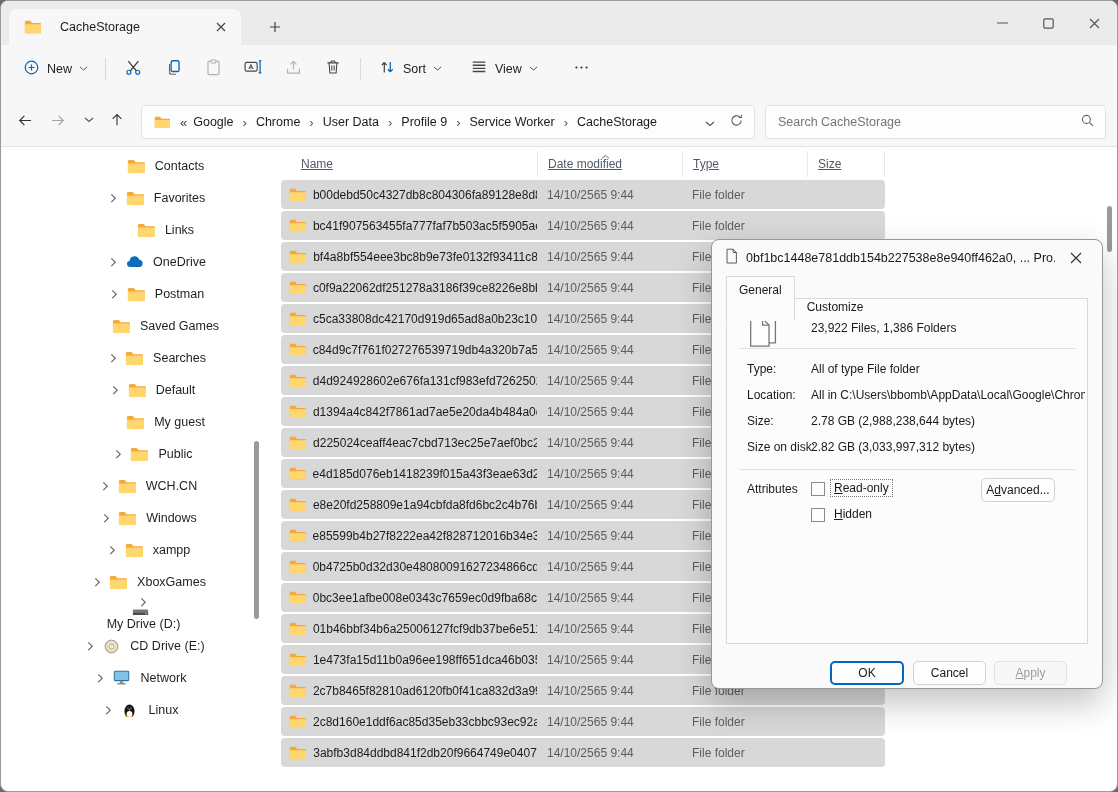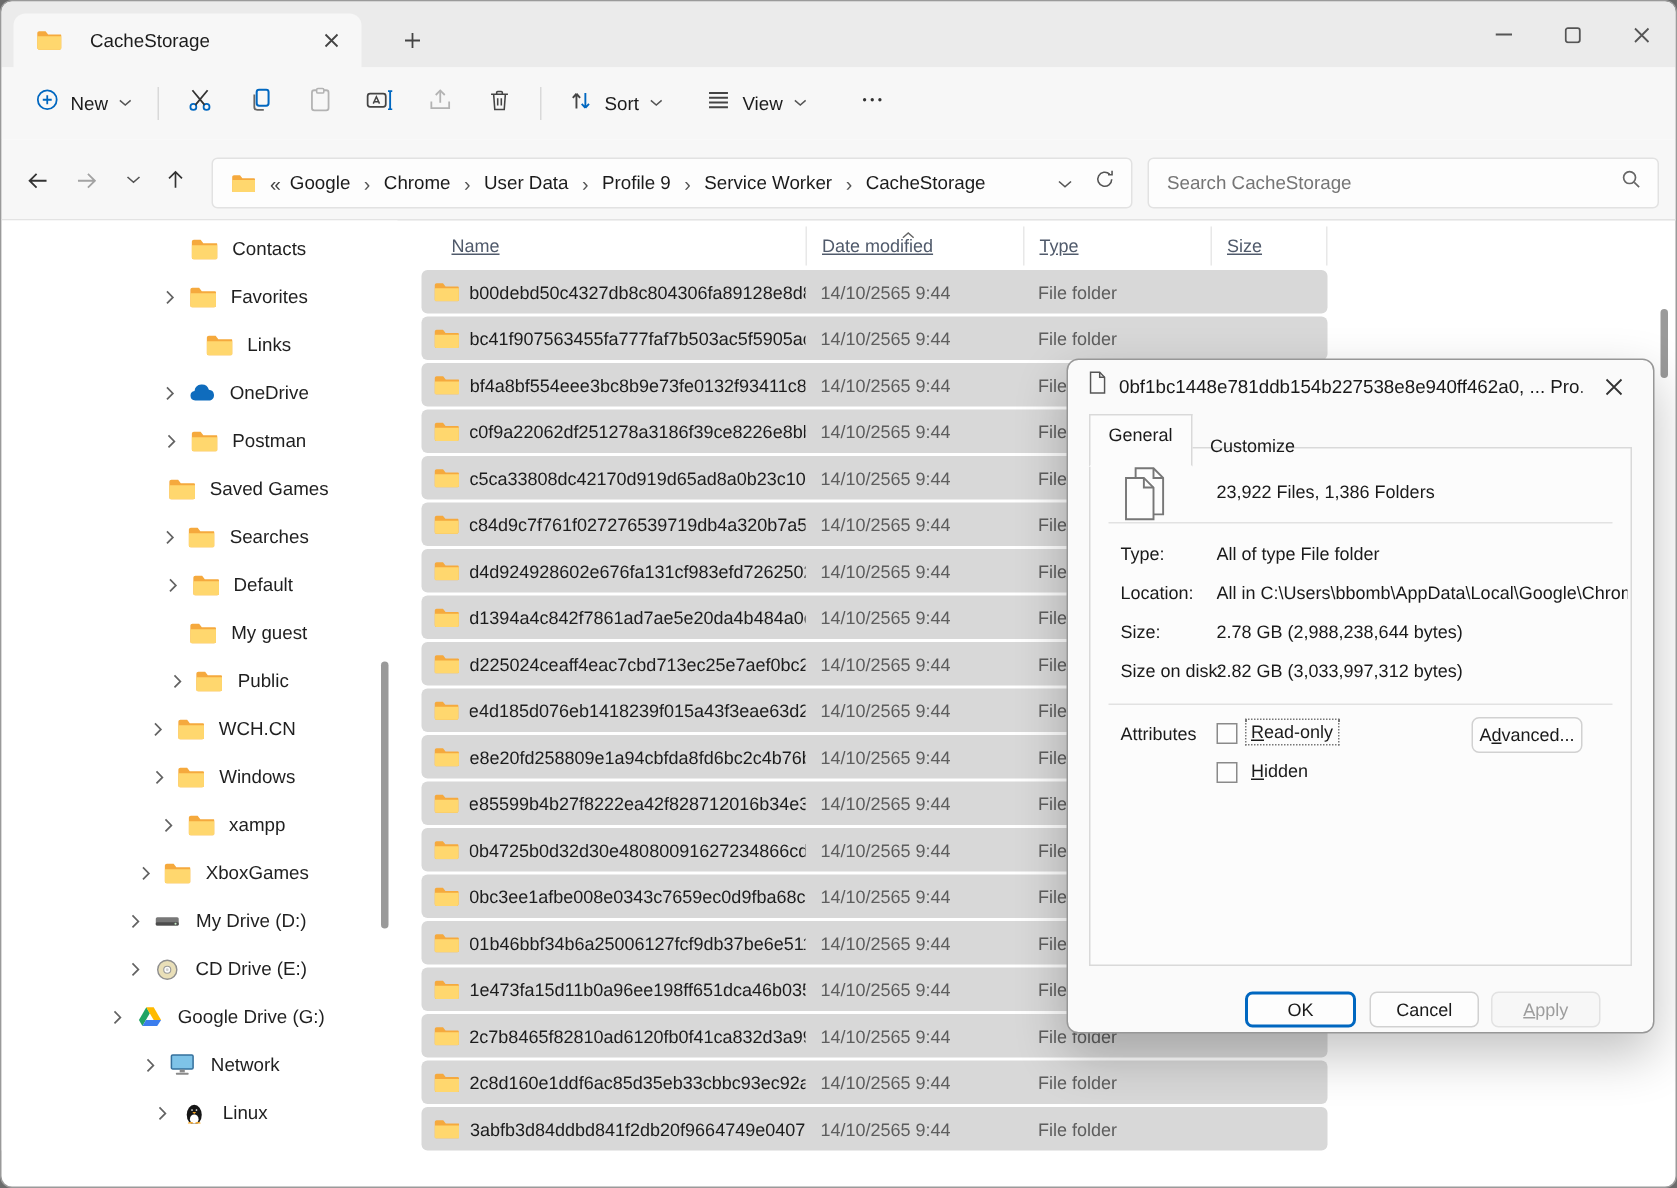--- a/index.html
+++ b/index.html
@@ -81,21 +81,21 @@
   .vbtn{width:22px;height:19px;display:flex;align-items:center;justify-content:center;border-radius:3px;border:2px solid transparent;box-sizing:border-box;}
   .vbtn.active{border-color:#62aede;}
 
   
   .dialog{position:absolute;left:710px;top:238px;width:392px;height:450px;background:#fafafa;
     border:1px solid #979797;border-radius:8px;box-shadow:0 14px 34px rgba(0,0,0,.24);z-index:50;box-sizing:border-box;}
   .dlg-title{position:absolute;left:0;top:0;width:100%;height:36px;display:flex;align-items:center;padding:0 13px;box-sizing:border-box;gap:8px;}
   .dlg-title-text{font-size:12.5px;color:#191919;white-space:nowrap;overflow:hidden;flex:1;}
   .dlg-close{width:26px;height:26px;display:flex;align-items:center;justify-content:center;border-radius:4px;}
   .dtabs{position:absolute;left:14px;top:36px;display:flex;z-index:2;}
-  .dtab{font-size:12px;color:#1a1a1a;padding:5px 11px 6px;border:1px solid transparent;margin-top:8px;}
+  .dtab{font-size:12px;color:#1a1a1a;padding:5px 11px 6px;border:1px solid transparent;margin-top:18px;}
   .dtab.active{background:#fcfcfc;border:1px solid #d9d9d9;border-bottom:1px solid #fcfcfc;margin-top:0;padding:6px 12px 7px;}
   .dpage{position:absolute;left:14px;top:58px;width:362px;height:346px;background:#fcfcfc;border:1px solid #d9d9d9;box-sizing:border-box;}
   .sum-icon{position:absolute;left:20px;top:10px;}
   .sum-text{position:absolute;left:84px;top:22px;font-size:12px;color:#1a1a1a;}
   .dhr{position:absolute;left:12px;right:12px;height:1px;background:#e2e2e2;}
   .dlabel{position:absolute;left:20px;font-size:12px;color:#1a1a1a;}
   .dvalue{position:absolute;left:84px;font-size:12px;color:#1a1a1a;white-space:nowrap;overflow:hidden;right:2px;}
   .chkrow{position:absolute;left:84px;display:flex;align-items:flex-end;gap:6px;}
   .chkbox{width:12px;height:12px;border:1px solid #8a8a8a;background:#fdfdfd;flex:none;}
   .chklbl{font-size:12px;color:#1a1a1a;padding:1px 3px;}
@@ -488,21 +488,21 @@
           </svg>
         </span>
         <span class="si">
           <svg width="18" viewBox="0 0 20 16">
             <path d="M1 2.5C1 1.7 1.7 1 2.5 1h5l2 2.5H19c.6 0 1 .4 1 1V14c0 .8-.7 1.5-1.5 1.5h-16C1.7 15.5 1 14.8 1 14V2.5z" fill="#f5a93d"></path>
             <path d="M1 5h19v9c0 .8-.7 1.5-1.5 1.5h-16C1.7 15.5 1 14.8 1 14V5z" fill="#ffd76e"></path>
           </svg>
         </span>
         <span class="side-label">XboxGames</span>
       </div>
-      <div class="side-item" style="padding-left: 21px;">
+      <div class="side-item" style="padding-left: 21px; flex-direction: column;">
         <span class="tw">
           <svg width="7" viewBox="0 0 8 12">
             <path d="M1.5 1.5 6 6l-4.5 4.5" fill="none" stroke="#636363" stroke-width="1.3"></path>
           </svg>
         </span>
         <span class="si">
           <svg width="17" viewBox="0 0 20 12">
             <rect x="1" y="3" width="18" height="6.5" rx="1.2" fill="#777"></rect>
             <rect x="1" y="6.8" width="18" height="2.7" rx="1" fill="#4d4d4d"></rect>
             <circle cx="16.5" cy="8" r=".8" fill="#c9f0c9"></circle>
@@ -517,35 +517,20 @@
           </svg>
         </span>
         <span class="si">
           <svg width="15" viewBox="0 0 16 16">
             <circle cx="8" cy="8" r="6.8" fill="#e9dfb8" stroke="#8f8f8f" stroke-width="1"></circle>
             <circle cx="8" cy="8" r="2.5" fill="#fdfdfd" stroke="#9a9a9a" stroke-width=".8"></circle>
             <circle cx="8" cy="8" r="1" fill="#cfcfcf"></circle>
           </svg>
         </span>
         <span class="side-label">CD Drive (E:)</span>
-      </div>
-      <div class="side-item" style="padding-left: 21px;">
-        <span class="tw">
-          <svg width="7" viewBox="0 0 8 12">
-            <path d="M1.5 1.5 6 6l-4.5 4.5" fill="none" stroke="#636363" stroke-width="1.3"></path>
-          </svg>
-        </span>
-        <span class="si">
-          <svg width="16" viewBox="0 0 24 21">
-            <path fill="#21a464" d="M8.3.8.9 13.6l3.5 6L11.8 6.8z"></path>
-            <path fill="#ffba00" d="M15.7.8H8.3l7.4 12.8h7.4z"></path>
-            <path fill="#3b7ded" d="M4.4 19.6h14.8l3.9-6H8z"></path>
-          </svg>
-        </span>
-        <span class="side-label">Google Drive (G:)</span>
       </div>
       <div class="side-item" style="padding-left: 13px;">
         <span class="tw">
           <svg width="7" viewBox="0 0 8 12">
             <path d="M1.5 1.5 6 6l-4.5 4.5" fill="none" stroke="#636363" stroke-width="1.3"></path>
           </svg>
         </span>
         <span class="si">
           <svg width="17" viewBox="0 0 20 18">
             <rect x="1.5" y="1.5" width="17" height="11" rx="1" fill="#7ec3e8" stroke="#35709c" stroke-width="1.2"></rect>

